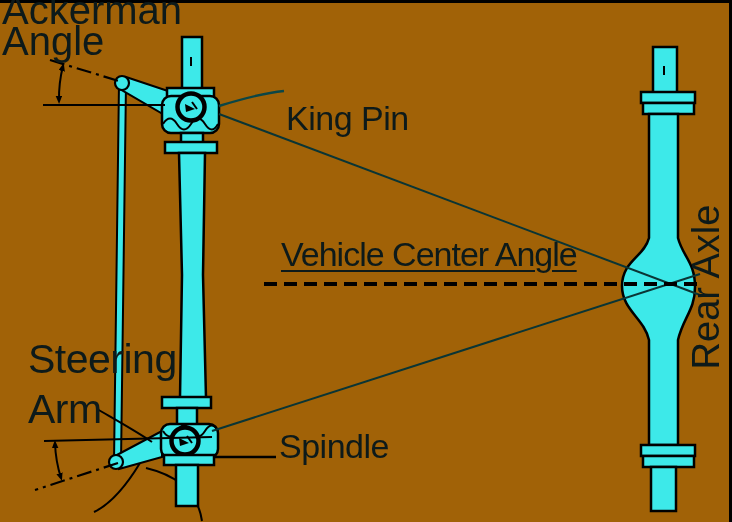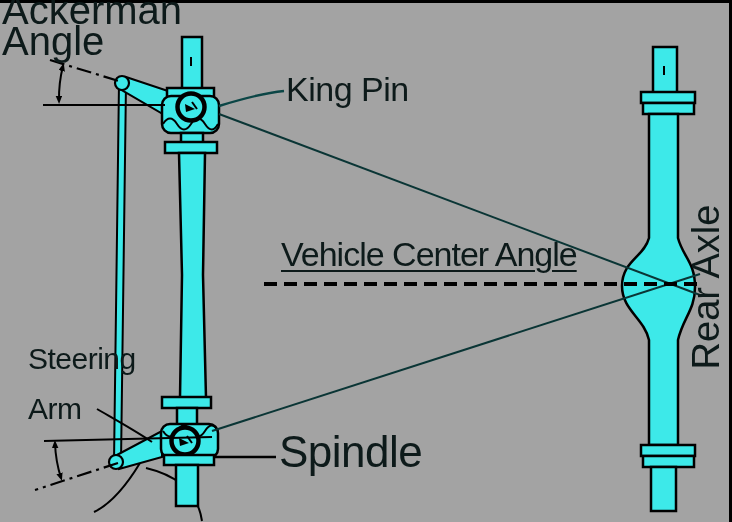--- a/index.html
+++ b/index.html
@@ -10,31 +10,31 @@
   #drawing{position:absolute;left:0;top:0;}
   .lbl{
     position:absolute;color:#0d1a1a;white-space:pre-line;
     font-family:"Liberation Sans", sans-serif;line-height:1.05;
     letter-spacing:-0.5px;user-select:none;
   }
   .lbl-ackerman{left:2px;top:-5px;font-size:40px;line-height:31px;letter-spacing:0;}
   .lbl-kingpin{left:286px;top:72px;font-size:34px;}
   .lbl-vcl{left:281px;top:237px;font-size:34px;letter-spacing:-1px;
            text-decoration:underline;text-decoration-thickness:2px;text-underline-offset:4px;}
-  .lbl-spindle{left:279px;top:429px;font-size:44px;}
-  .lbl-steering{left:28px;top:334px;font-size:30px;line-height:50px;}
+  .lbl-spindle{left:279px;top:429px;font-size:34px;}
+  .lbl-steering{left:28px;top:334px;font-size:41px;line-height:50px;}
   .lbl-rearaxle{
     left:605px;top:264px;width:210px;height:46px;font-size:38px;text-align:center;
     transform:rotate(-90deg);letter-spacing:0;
   }
 </style>
 </head>
 <body>
 
-<div id="stage" style="background: #a3a3a3;">
+<div id="stage" style="background: #a16207;">
 
   <svg id="drawing" width="732" height="522" viewBox="0 0 732 522">
     <defs>
       <marker id="arr" orient="auto-start-reverse" markerWidth="9" markerHeight="8" refX="5" refY="3.2" markerUnits="userSpaceOnUse">
         <path d="M0,0 L8,3.2 L0,6.4 Z" fill="#000"></path>
       </marker>
     </defs>
 
     <g>
       <path d="M140,463 Q117,501 94,512" fill="none" stroke="#000" stroke-width="2"></path>
@@ -117,19 +117,19 @@
       <path d="M63,66 A130,130 0 0 0 59,101" stroke="#000" stroke-width="2" marker-start="url(#arr)" marker-end="url(#arr)"></path>
       <path d="M55,443 A130,130 0 0 0 61,478" stroke="#000" stroke-width="2" marker-start="url(#arr)" marker-end="url(#arr)"></path>
     </g>
 
     <rect x="0" y="0" width="732" height="3" fill="#000"></rect>
     <rect x="729" y="0" width="3" height="522" fill="#000"></rect>
   </svg>
 
   <div class="lbl lbl-ackerman" style="color: rgb(13, 26, 26);">Ackerman
 Angle</div>
-  <div class="lbl lbl-kingpin" style="color: rgb(13, 26, 26);">King Pin</div>
+  <div class="lbl lbl-kingpin" style="color: rgb(13, 26, 26); margin-top: 29px;">King Pin</div>
   <div class="lbl lbl-vcl" style="color: rgb(13, 26, 26);">Vehicle Center Angle</div>
   <div class="lbl lbl-rearaxle" style="color: rgb(13, 26, 26);">Rear Axle</div>
   <div class="lbl lbl-steering" style="color: rgb(13, 26, 26);">Steering
 Arm</div>
   <div class="lbl lbl-spindle" style="color: rgb(13, 26, 26);">Spindle</div>
 </div>
 
 </body></html>

